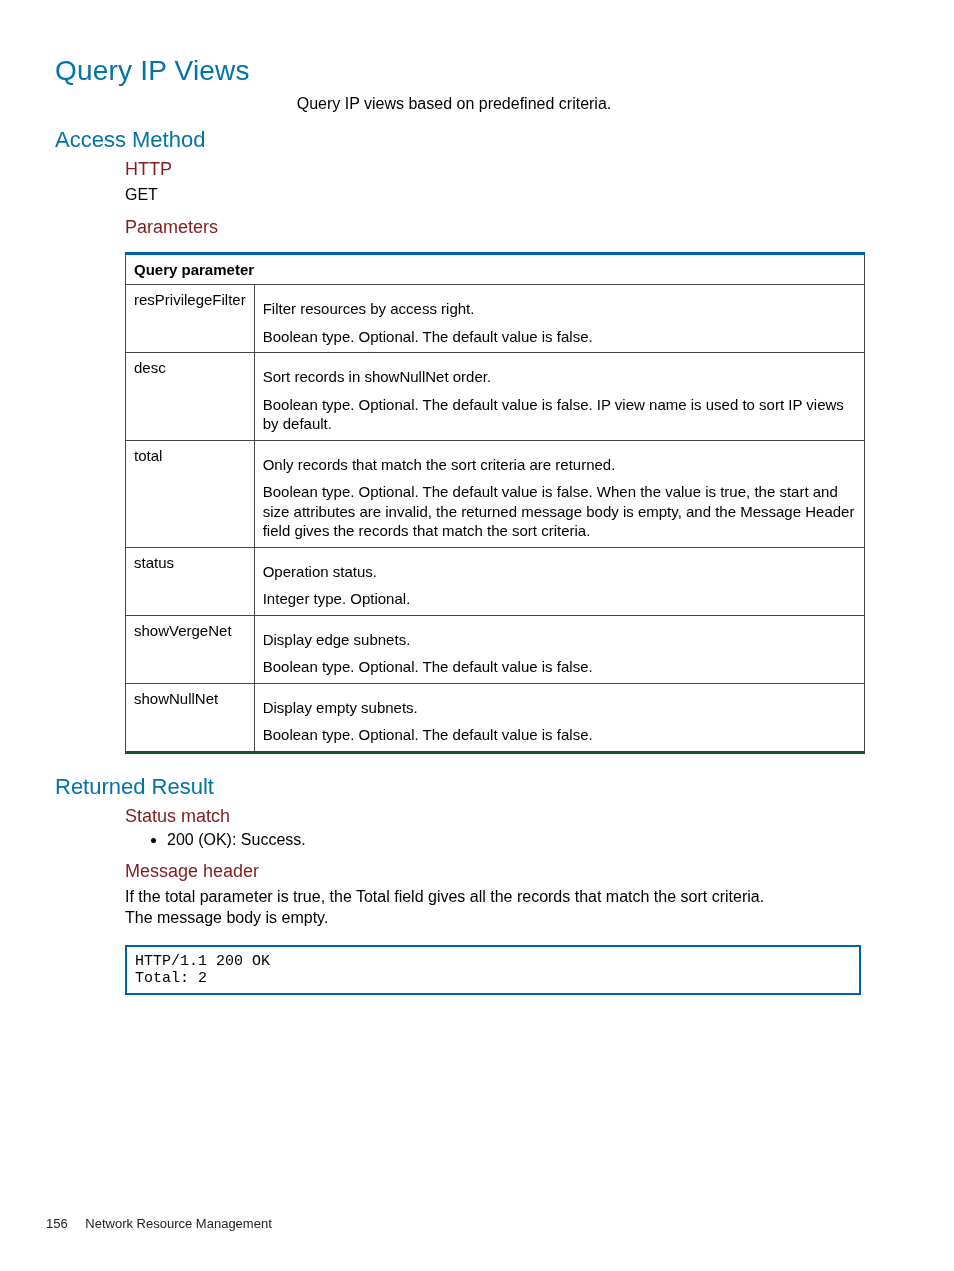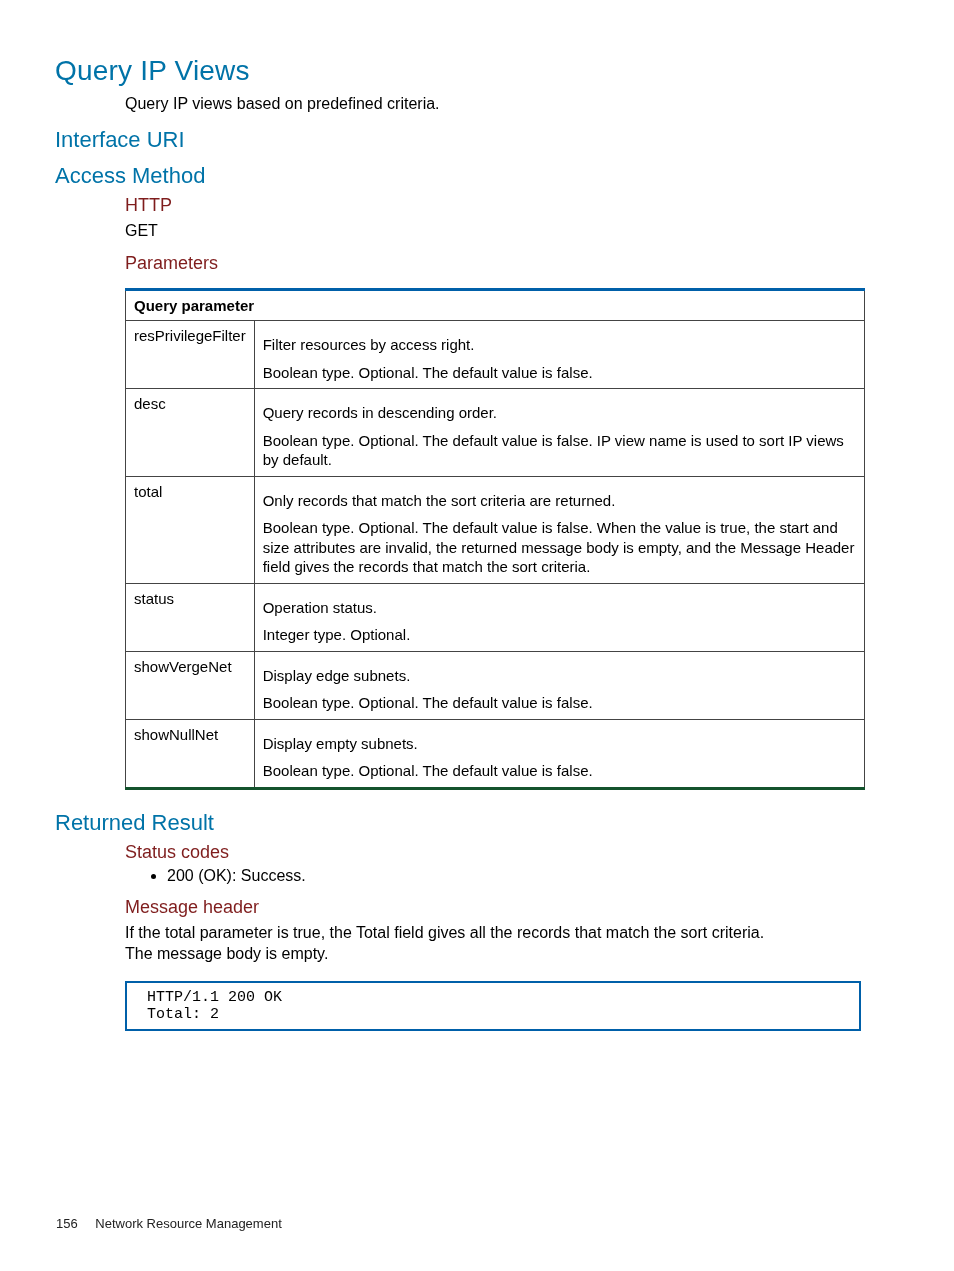--- a/index.html
+++ b/index.html
@@ -21,21 +21,21 @@
     font-size: 28px;
     color: #0073a8;
     margin: 0 0 6px 0;
     letter-spacing: 0.2px;
   }
   .body-text {
     font-size: 16px;
     margin: 0 0 12px 0;
     line-height: 1.35;
   }
-  .indent1 { margin-left: 70px; }
+  .indent1 { margin-left: 70px; text-align: center; }
   h2.sub-title {
     font-weight: normal;
     font-size: 22px;
     color: #0073a8;
     margin: 10px 0 6px 0;
   }
   h3.inner-title {
     font-weight: normal;
     font-size: 18px;
     color: #7f1d1d;
@@ -72,45 +72,44 @@
   ul.bullets {
     margin: 4px 0 12px 0;
     padding-left: 112px;
     font-size: 16px;
   }
   ul.bullets li { margin-bottom: 4px; }
   .code-block {
     border: 2px solid #0060a9;
     margin-left: 70px;
     width: 736px;
-    padding: 6px 20px;
+    padding: 6px 8px;
     font-family: "Courier New", monospace;
     font-size: 15px;
     white-space: pre;
     box-sizing: border-box;
     margin-top: 16px;
   }
   .footer {
     position: absolute;
     bottom: 40px;
-    left: 56px;
+    left: 46px;
     font-size: 13px;
     color: #222;
   }
   .footer .pagenum { margin-right: 14px; }
 </style>
 </head>
 <body>
 
 <div class="page">
 
   <h1 class="section-title">Query IP Views</h1>
   <p class="body-text indent1">Query IP views based on predefined criteria.</p>
 
-  <h2 class="sub-title">Interface URI</h2>
 
   <h2 class="sub-title">Access Method</h2>
 
   <div class="inner-indent">
     <h3 class="inner-title">HTTP</h3>
     <p class="body-text" style="margin-left:0">GET</p>
 
     <h3 class="inner-title">Parameters</h3>
   </div>
 
@@ -124,21 +123,21 @@
       <tr>
         <td>resPrivilegeFilter</td>
         <td class="desc">
           <p>Filter resources by access right.</p>
           <p>Boolean type. Optional. The default value is false.</p>
         </td>
       </tr>
       <tr>
         <td>desc</td>
         <td class="desc">
-          <p>Query records in descending order.</p>
+          <p>Sort records in showNullNet order.</p>
           <p>Boolean type. Optional. The default value is false. IP view name is used to sort IP views by default.</p>
         </td>
       </tr>
       <tr>
         <td>total</td>
         <td class="desc">
           <p>Only records that match the sort criteria are returned.</p>
           <p>Boolean type. Optional. The default value is false. When the value is true, the start and size attributes are invalid, the returned message body is empty, and the Message Header field gives the records that match the sort criteria.</p>
         </td>
       </tr>
@@ -162,21 +161,21 @@
           <p>Display empty subnets.</p>
           <p>Boolean type. Optional. The default value is false.</p>
         </td>
       </tr>
     </tbody>
   </table>
 
   <h2 class="sub-title">Returned Result</h2>
 
   <div class="inner-indent">
-    <h3 class="inner-title">Status codes</h3>
+    <h3 class="inner-title">Status match</h3>
   </div>
   <ul class="bullets">
     <li>200 (OK): Success.</li>
   </ul>
 
   <div class="inner-indent">
     <h3 class="inner-title">Message header</h3>
     <p class="body-text" style="margin-left:0">If the total parameter is true, the Total field gives all the records that match the sort criteria. The message body is empty.</p>
   </div>
 

